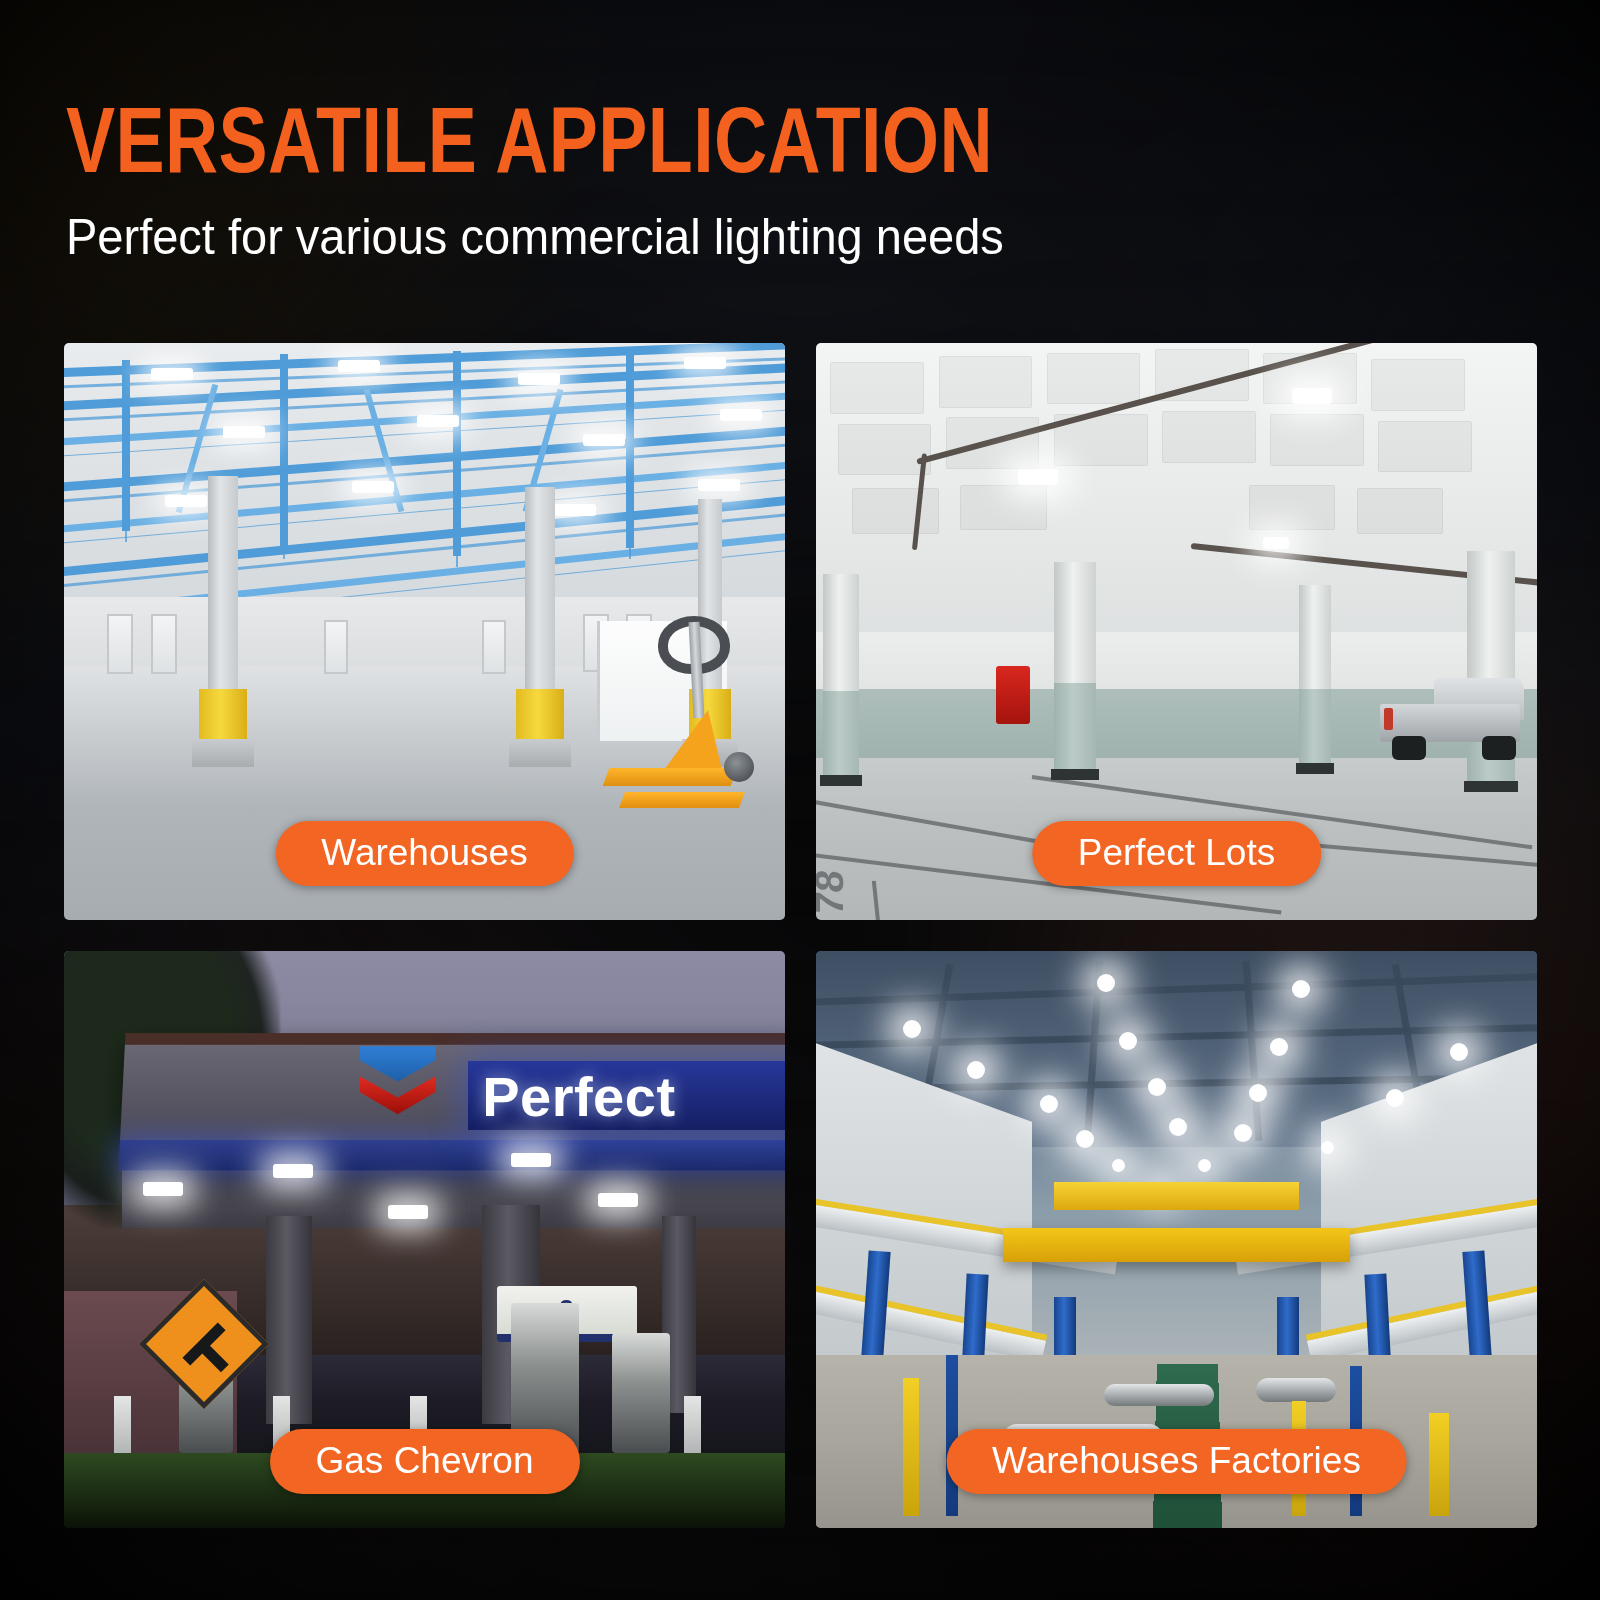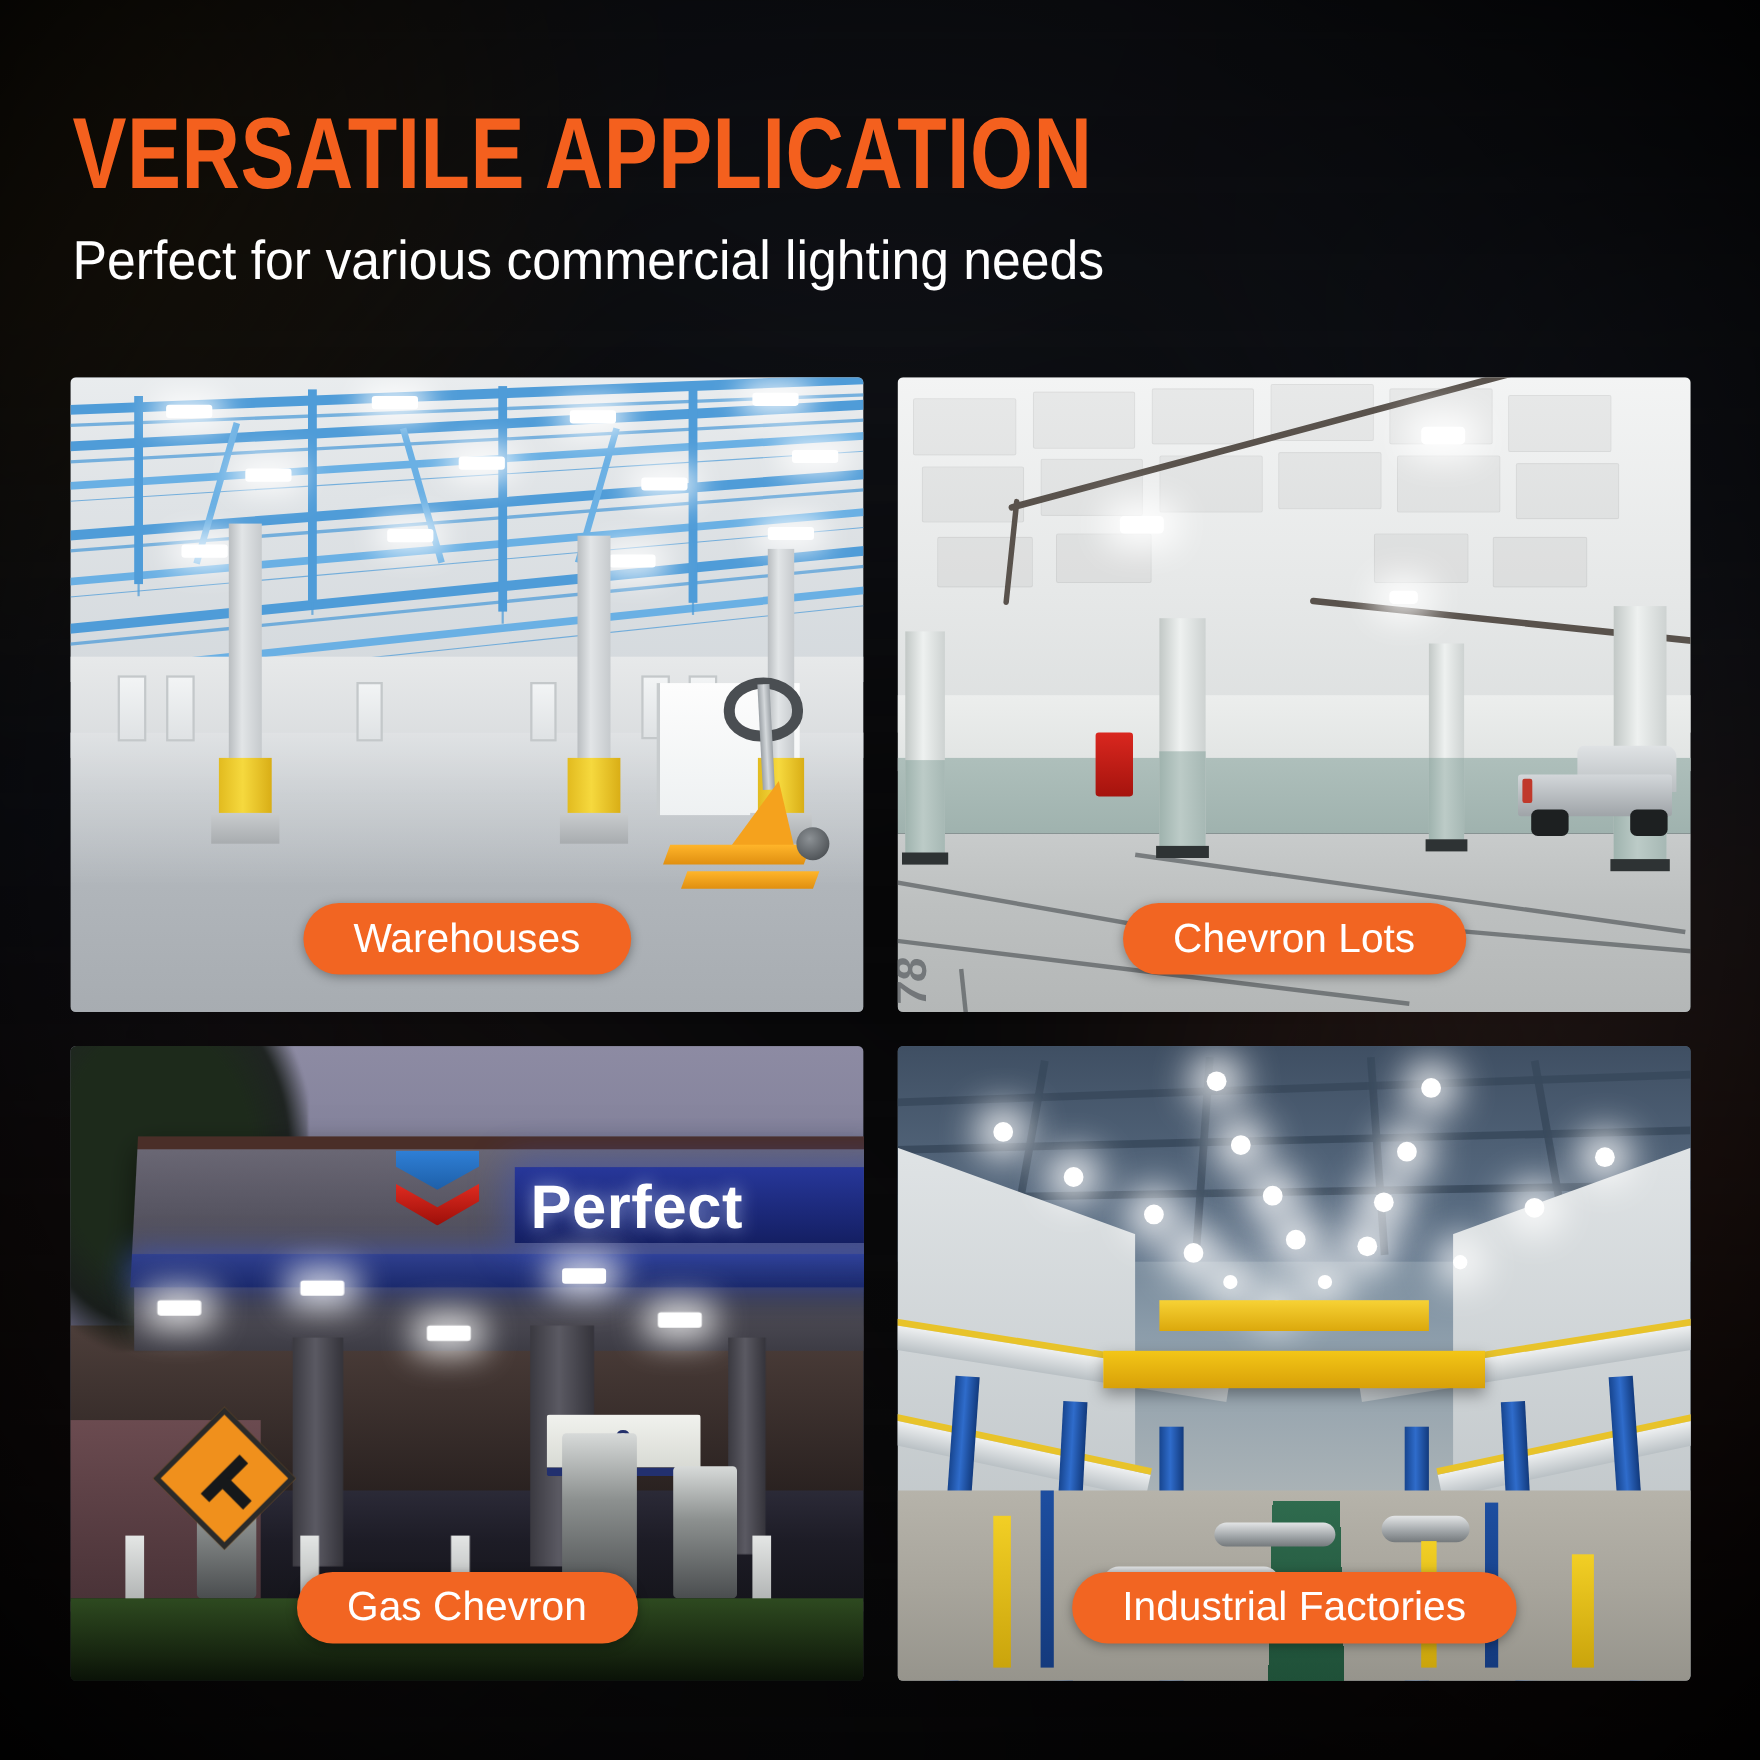--- a/index.html
+++ b/index.html
@@ -548,21 +548,21 @@
           <div class="foot"></div>
       </div>
       <div class="pk-truck">
         <div class="cab"></div>
           <div class="bed"></div>
           <div class="tail"></div>
         <div class="tyre" style="left:12px"></div>
         <div class="tyre" style="right:14px"></div>
       </div>
     </div>
-    <div class="pill">Chevron Lots</div>
+    <div class="pill">Perfect Lots</div>
   </div>
 
   <div class="panel">
     <div class="scene">
       <div class="gs-sky"></div>
       <div class="gs-hills"></div>
       <div class="gs-tree"></div>
       <div class="gs-shop"></div>
 
       <div class="gs-under"></div>
@@ -665,16 +665,16 @@
       <div class="fc-vessel" style="left:30%;top:88%;width:190px;height:34px"></div>
       <div class="fc-vessel" style="left:40%;top:75%;width:110px;height:22px"></div>
       <div class="fc-vessel" style="left:61%;top:74%;width:80px;height:24px"></div>
 
       <div class="fc-yellowrig" style="left:12%;top:74%;width:16px;height:24%"></div>
       <div class="fc-yellowrig" style="left:66%;top:78%;width:14px;height:20%"></div>
       <div class="fc-yellowrig" style="left:85%;top:80%;width:20px;height:18%"></div>
       <div class="fc-bluerig" style="left:74%;top:72%;width:12px;height:26%"></div>
       <div class="fc-bluerig" style="left:18%;top:70%;width:12px;height:28%"></div>
     </div>
-    <div class="pill">Industrial Factories</div>
+    <div class="pill">Warehouses Factories</div>
   </div>
 
 </div>
 
 </body></html>

